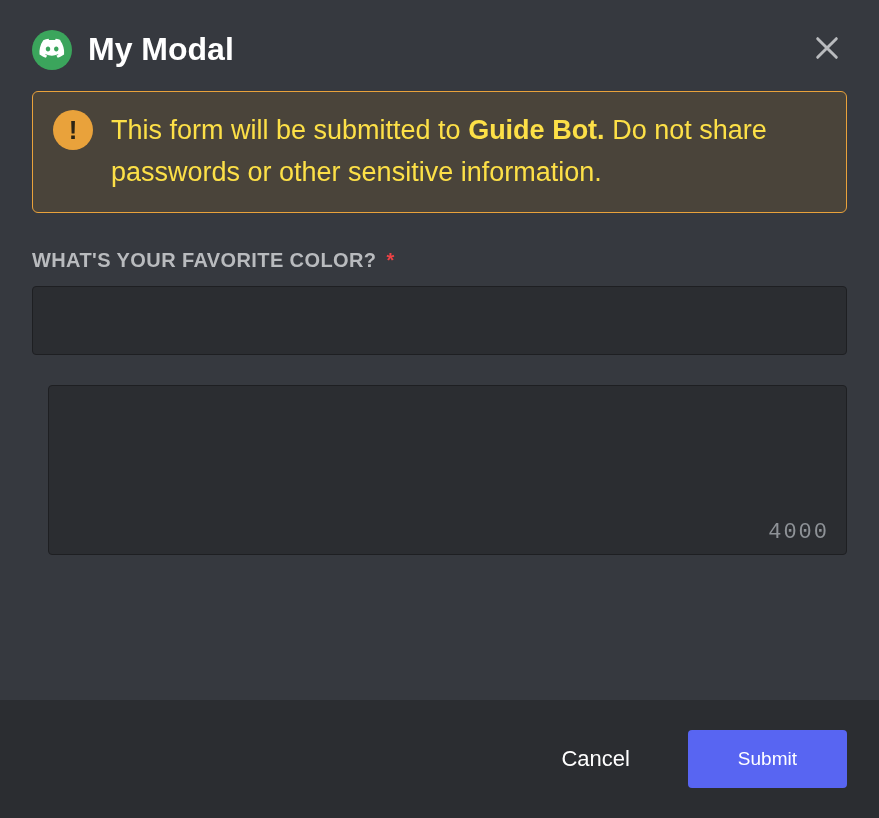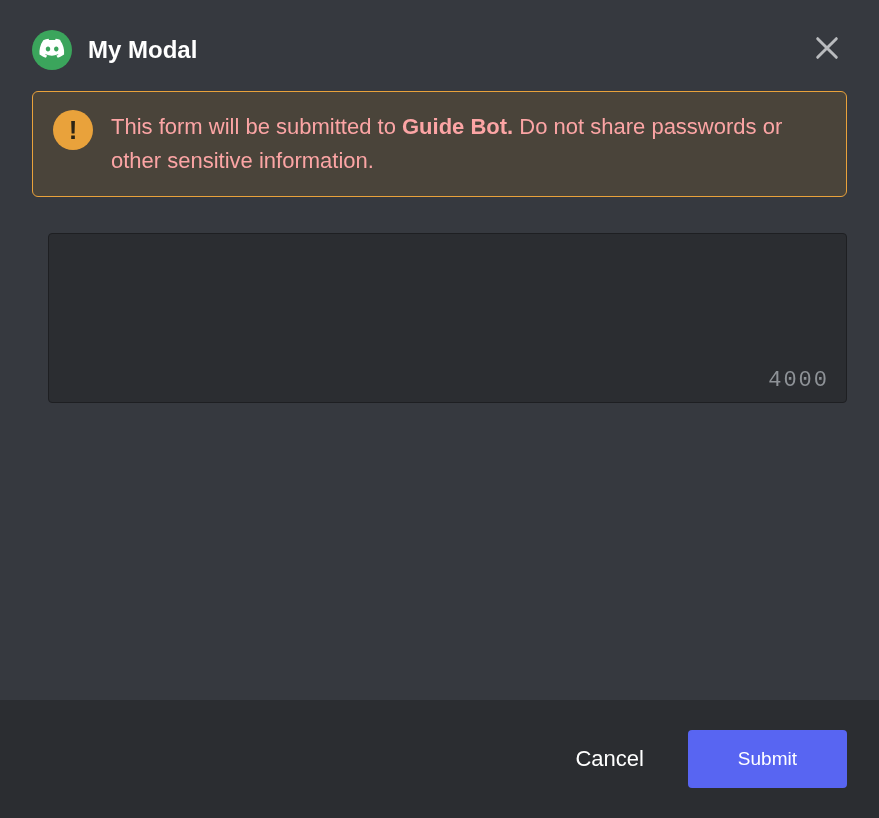--- a/index.html
+++ b/index.html
@@ -36,21 +36,21 @@
       align-items: center;
       justify-content: center;
     }
     .bot-avatar svg {
       width: 26px;
       height: 20px;
       fill: #ffffff;
     }
     .modal-title {
       color: #ffffff;
-      font-size: 24px;
+      font-size: 32px;
       font-weight: 600;
     }
     .close-btn {
       background: transparent;
       border: none;
       cursor: pointer;
       padding: 6px;
       display: flex;
       align-items: center;
       justify-content: center;
@@ -86,22 +86,22 @@
       align-items: center;
       justify-content: center;
     }
     .warning-icon span {
       color: #2b2415;
       font-weight: 900;
       font-size: 26px;
       line-height: 1;
     }
     .warning-text {
-      color: #fca5a5;
-      font-size: 22px;
+      color: #fde047;
+      font-size: 27px;
       line-height: 1.55;
       font-weight: 400;
     }
     .warning-text b {
       font-weight: 700;
     }
     .field-group {
       margin-bottom: 30px;
     }
     .field-label {
@@ -155,21 +155,21 @@
       font-family: "Courier New", Consolas, monospace;
       letter-spacing: 2px;
       pointer-events: none;
     }
     .modal-footer {
       background: #2b2d31;
       padding: 30px 32px;
       display: flex;
       justify-content: flex-end;
       align-items: center;
-      gap: 22px;
+      gap: 36px;
     }
     .btn-cancel {
       background: transparent;
       border: none;
       color: #ffffff;
       font-size: 22px;
       font-weight: 500;
       cursor: pointer;
       padding: 14px 22px;
       font-family: inherit;
@@ -212,20 +212,27 @@
 <div class="modal-body">
   <div class="warning-box">
     <div class="warning-icon">
       <span>!</span>
     </div>
     <div class="warning-text">
       <span>This form will be submitted to </span><b>Guide Bot.</b><span> Do not share passwords or other sensitive information.</span>
     </div>
   </div>
 
+  <div class="field-group">
+    <label class="field-label">
+      <span>WHAT'S YOUR FAVORITE COLOR?</span>
+      <span class="required-star">*</span>
+    </label>
+    <input type="text" class="text-input" value="" style="">
+  </div>
 
   <div class="field-group">
     <div class="textarea-wrap">
       <textarea class="text-area" style=""></textarea>
       <div class="char-count">4000</div>
     </div>
   </div>
 </div>
 
 <div class="modal-footer">

